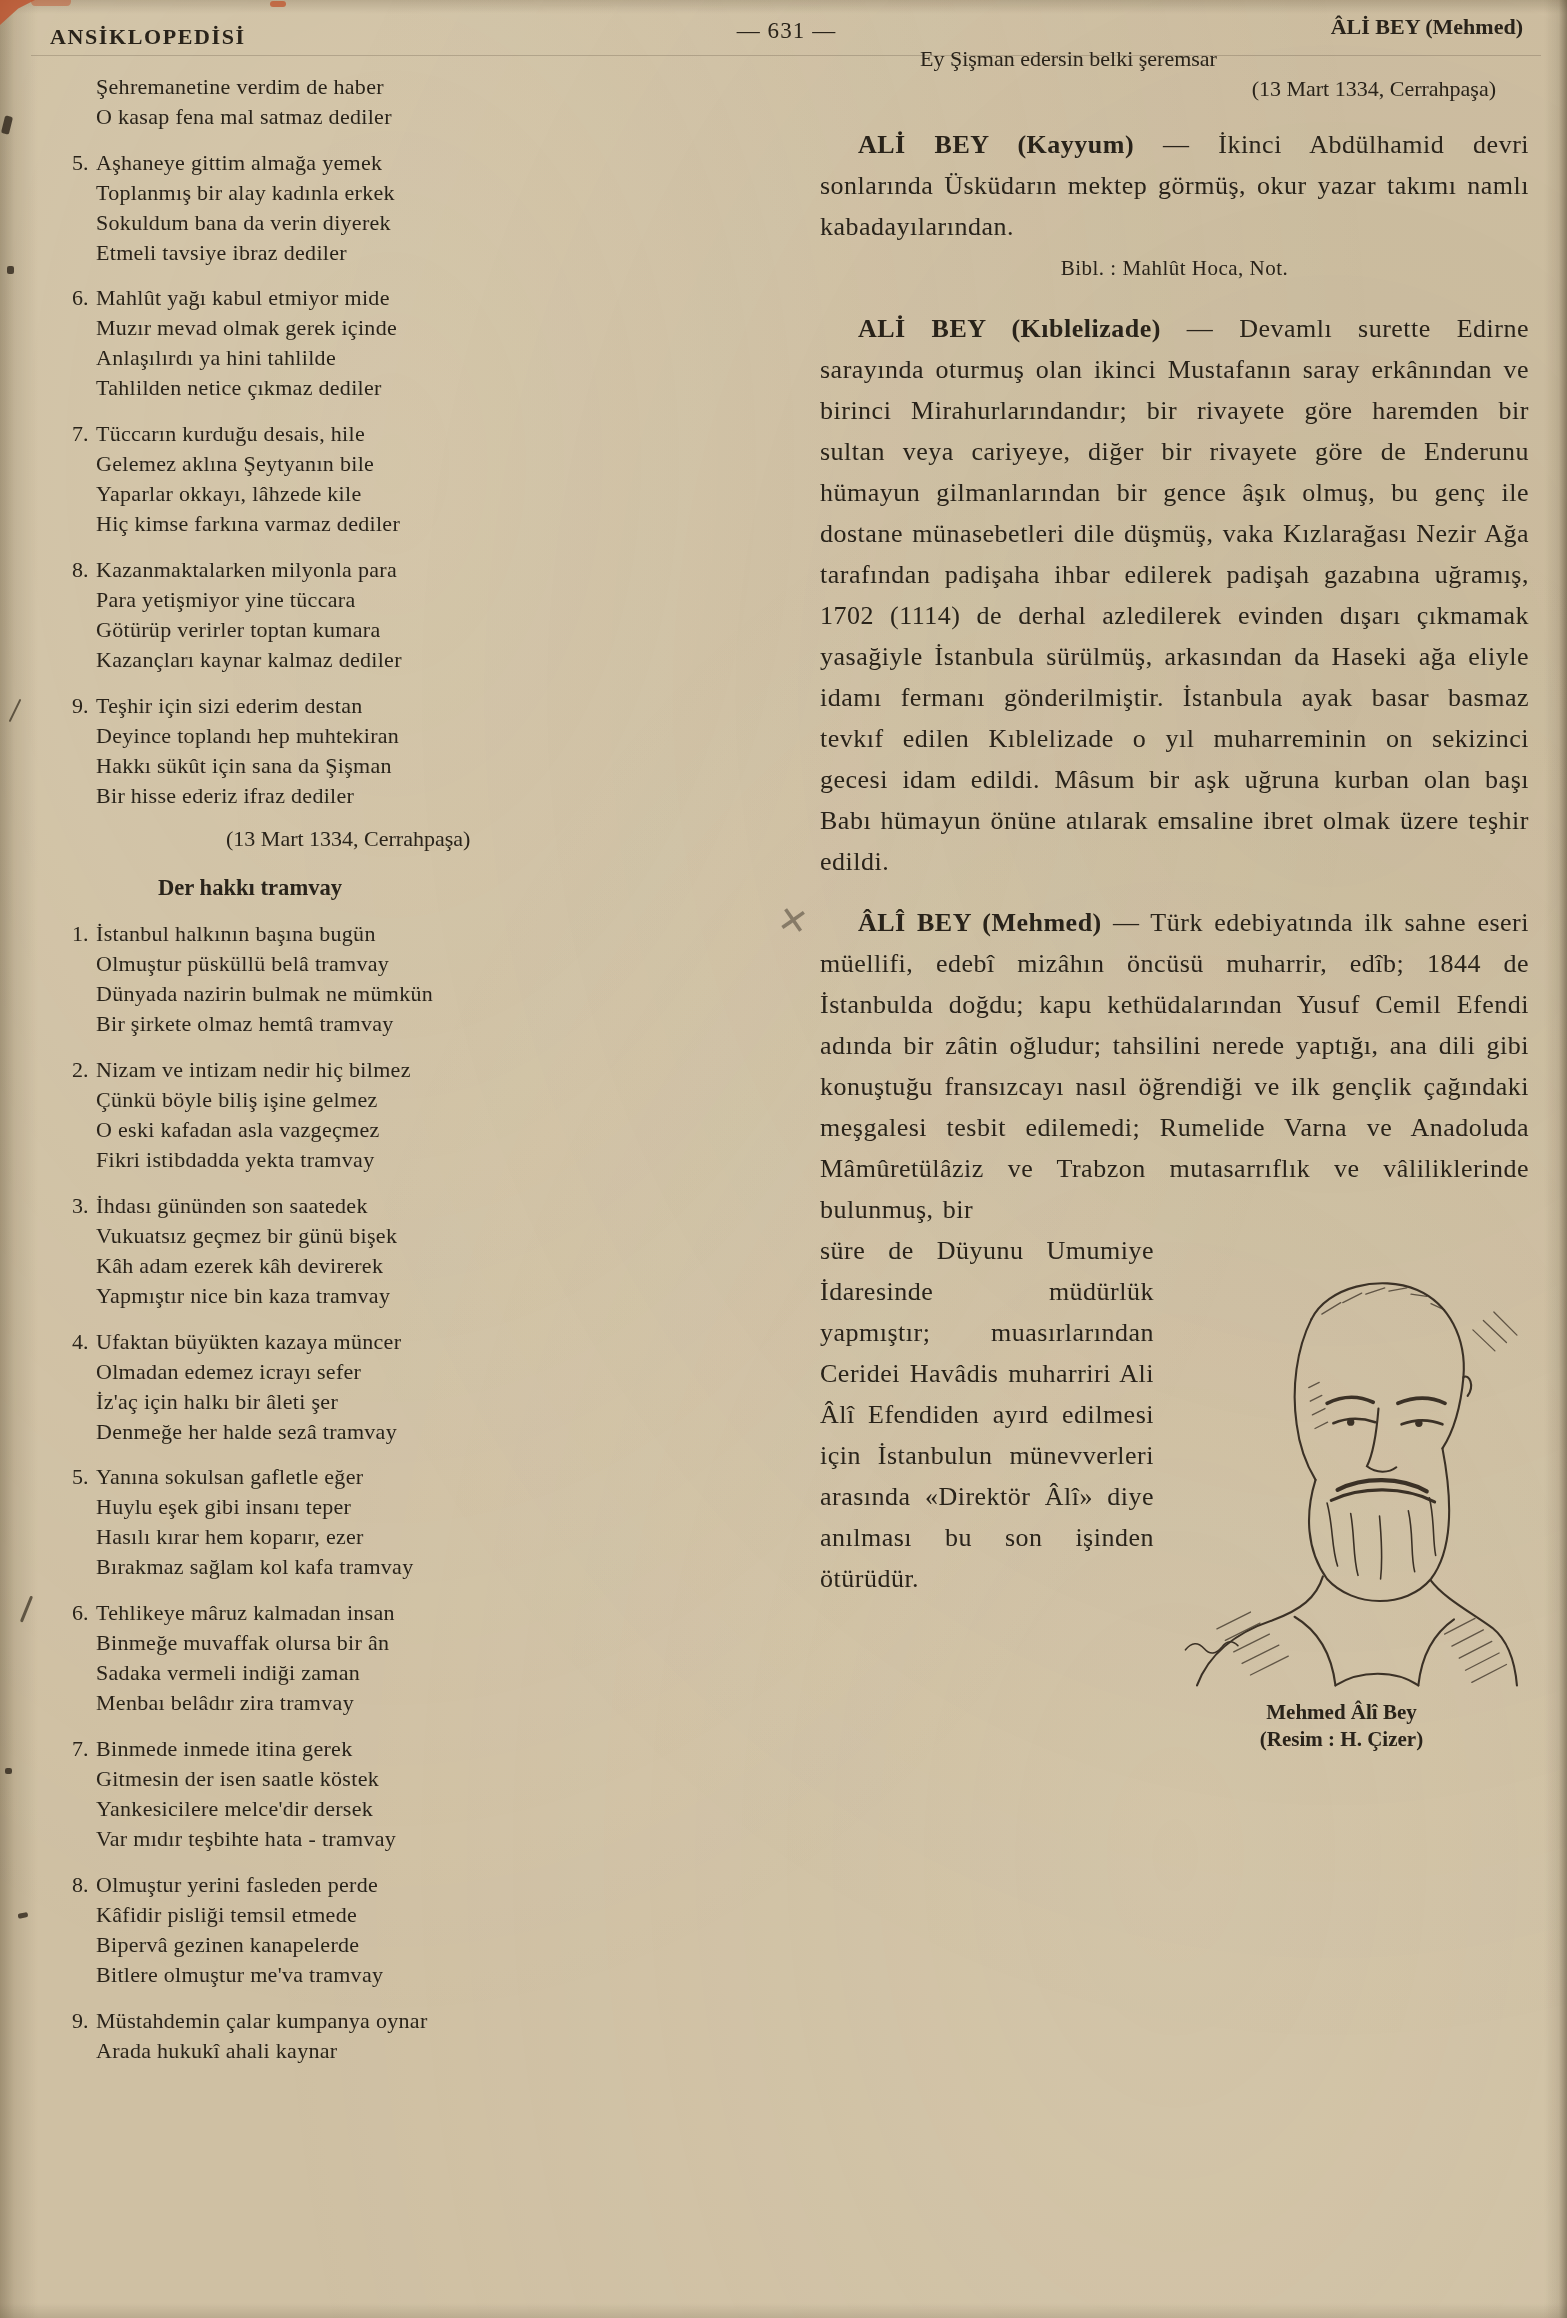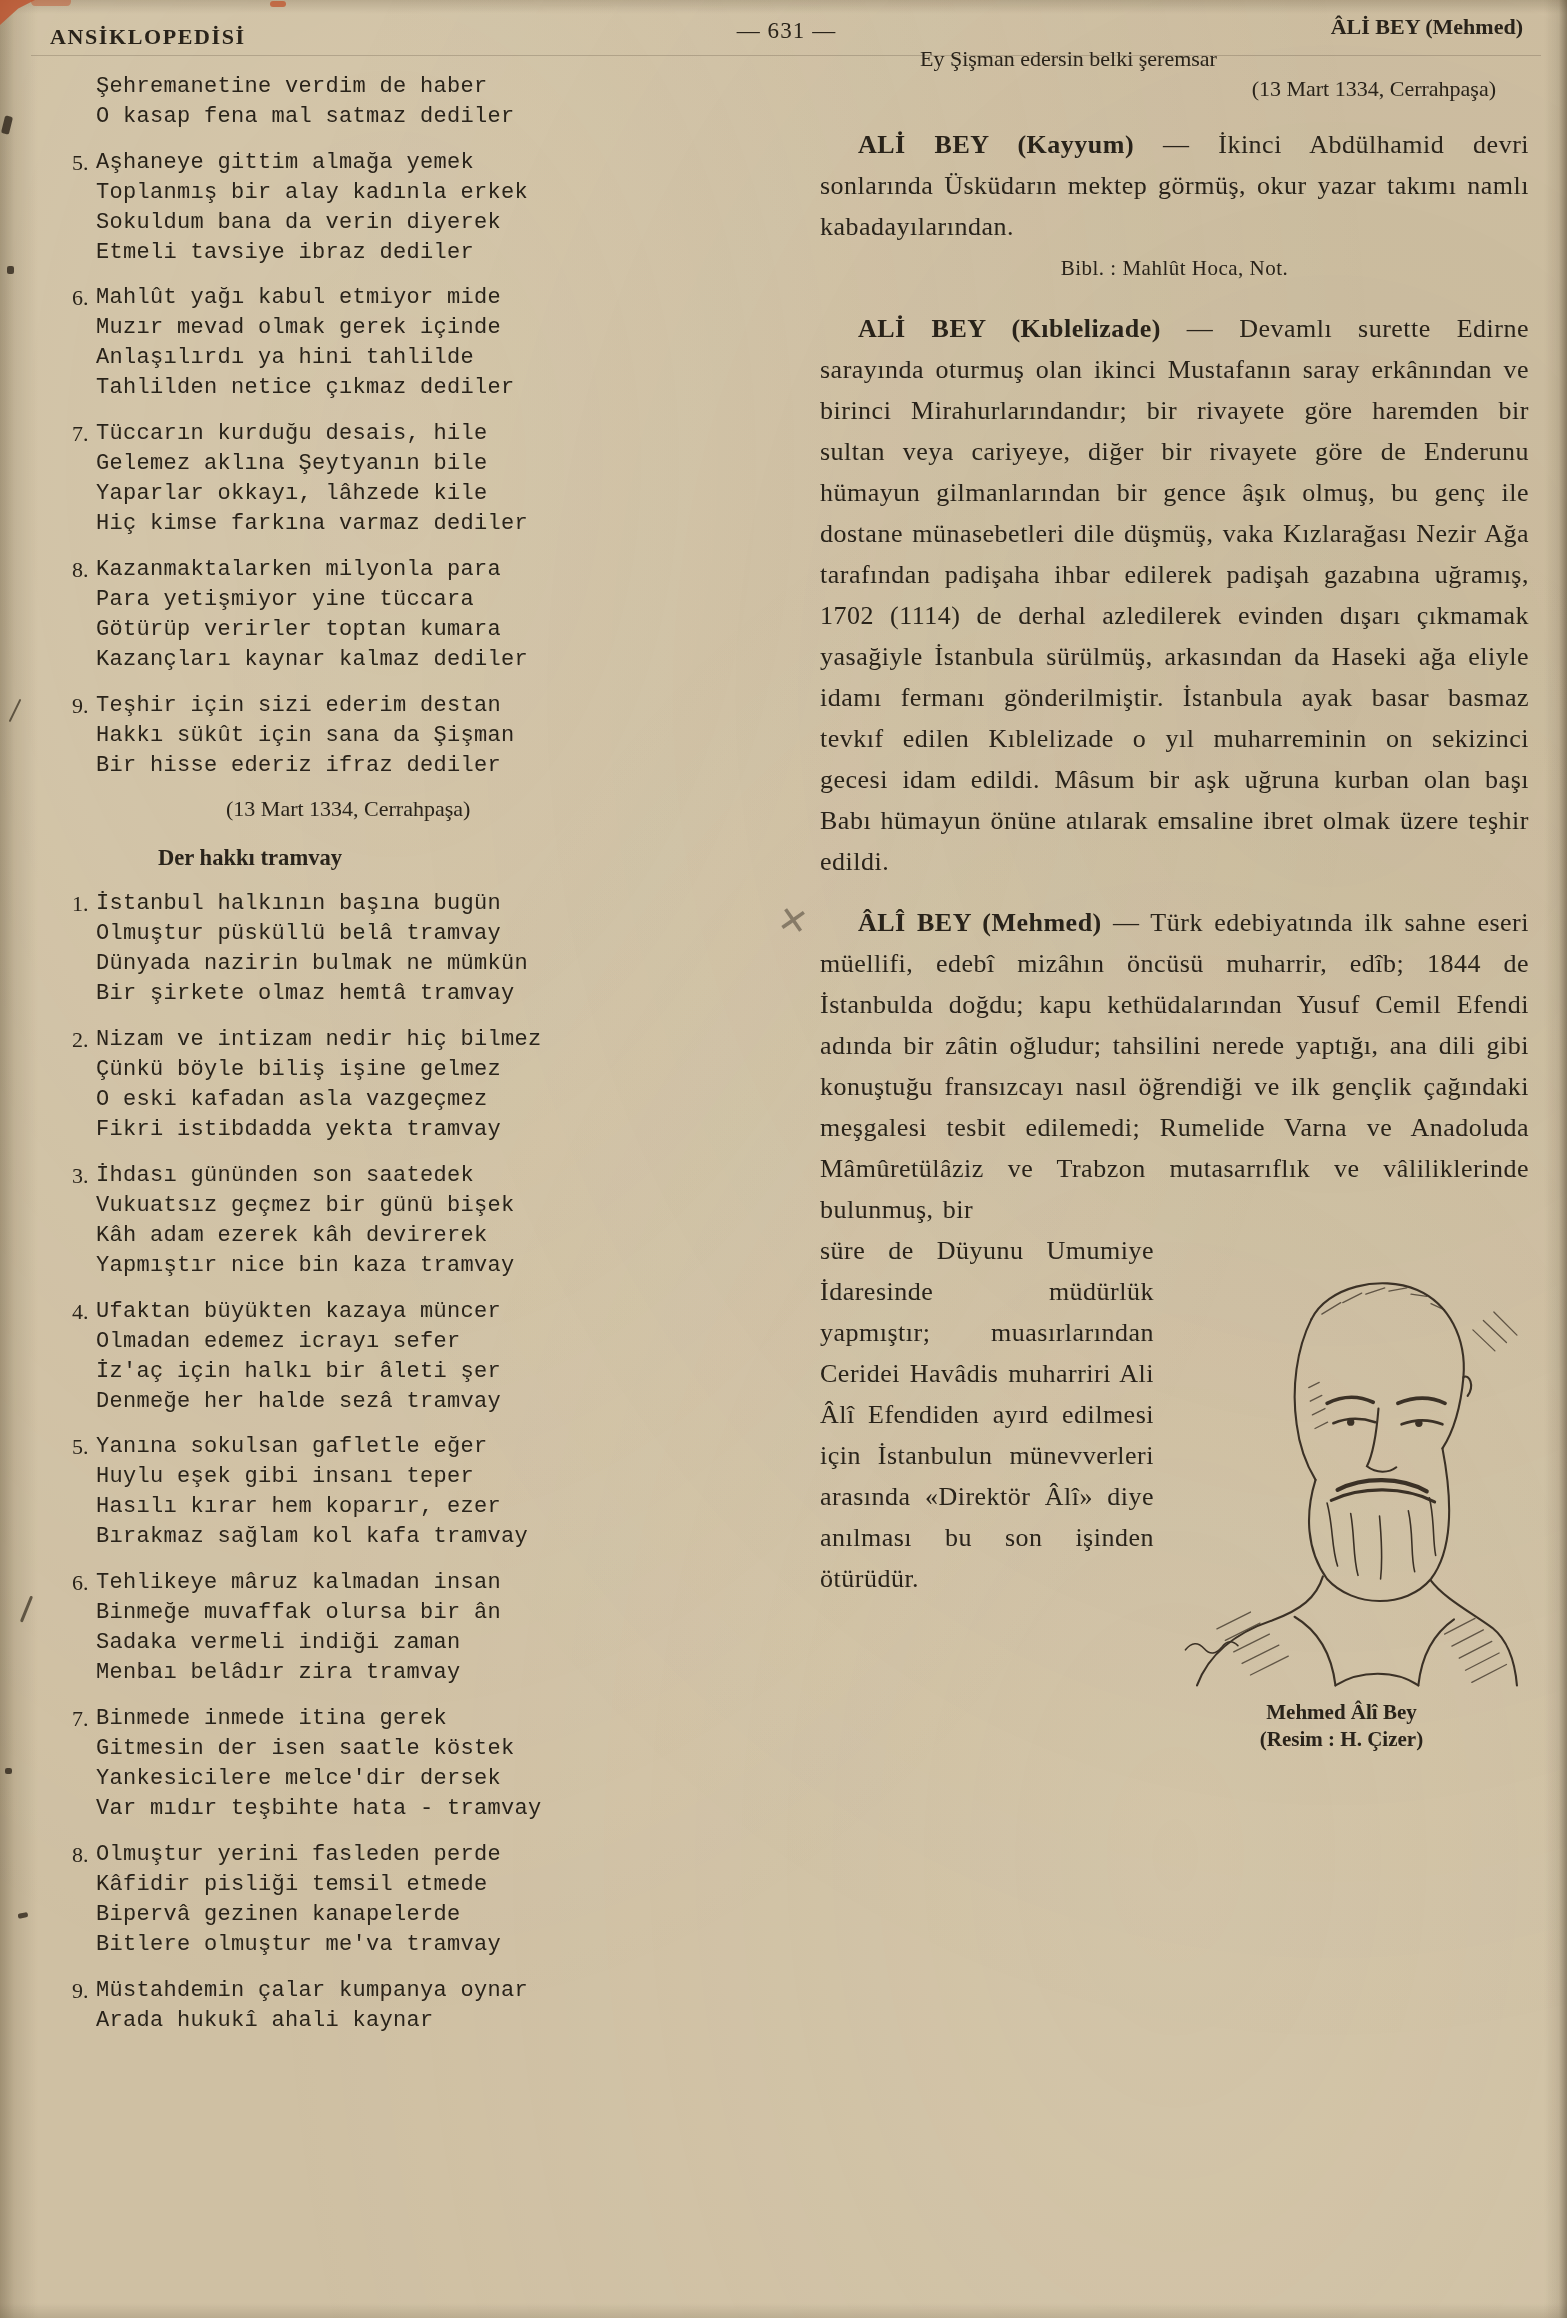--- a/index.html
+++ b/index.html
@@ -23,21 +23,21 @@
   .header-center{position:absolute;left:50%;top:4.2px;transform:translateX(-50%);font-size:23px;letter-spacing:1.1px;}
   .header-right{position:absolute;right:0;top:0;font-weight:bold;font-size:22px;}
   .header-rule{position:absolute;left:30.5px;right:27px;top:55px;height:1.1px;background:rgba(62,52,36,0.22);}
   
   .col-left{position:absolute;left:50px;top:56px;width:706px;}
   .col-right{position:absolute;left:820px;top:44px;width:709px;}
   
   .poem-line{font-size:22px;line-height:30px;white-space:nowrap;letter-spacing:0.3px;}
   .stanza{display:flex;margin-top:15.8px;}
   .stanza-num{width:46px;min-width:46px;box-sizing:border-box;text-align:right;padding-right:7.4px;font-size:22px;line-height:30px;}
-  .stanza-lines{flex:1;font-family:Liberation Mono, monospace;}
+  .stanza-lines{flex:1;}
   .partial{margin-left:46px;}
   .poem-signature{font-size:22px;line-height:30px;margin-top:13.7px;margin-left:176px;white-space:nowrap;}
   .poem-title{font-weight:bold;font-size:22.6px;line-height:30px;margin:19px 0 14.7px 108px;white-space:nowrap;}
   
   .poem-end-line{font-size:22px;line-height:30px;margin-left:100px;white-space:nowrap;}
   .poem-end-signature{font-size:22px;line-height:30px;text-align:right;margin-right:33px;}
   
   .entry-block{margin-top:20px;}
   .entry{font-size:26px;line-height:41px;text-align:justify;text-indent:38px;margin:0;
          letter-spacing:0.5px;word-spacing:2.1px;}
@@ -131,20 +131,21 @@
             <div class="poem-line">Kazanmaktalarken milyonla para</div>
             <div class="poem-line">Para yetişmiyor yine tüccara</div>
             <div class="poem-line">Götürüp verirler toptan kumara</div>
             <div class="poem-line">Kazançları kaynar kalmaz dediler</div>
           </div>
         </div>
         <div class="stanza">
           <div class="stanza-num">9.</div>
           <div class="stanza-lines">
             <div class="poem-line">Teşhir için sizi ederim destan</div>
+            <div class="poem-line">Deyince toplandı hep muhtekiran</div>
             <div class="poem-line">Hakkı sükût için sana da Şişman</div>
             <div class="poem-line">Bir hisse ederiz ifraz dediler</div>
           </div>
         </div>
       </div>
 
     <div class="poem-signature">(13 Mart 1334, Cerrahpaşa)</div>
 
     <div class="poem-title">Der hakkı tramvay</div>
 

